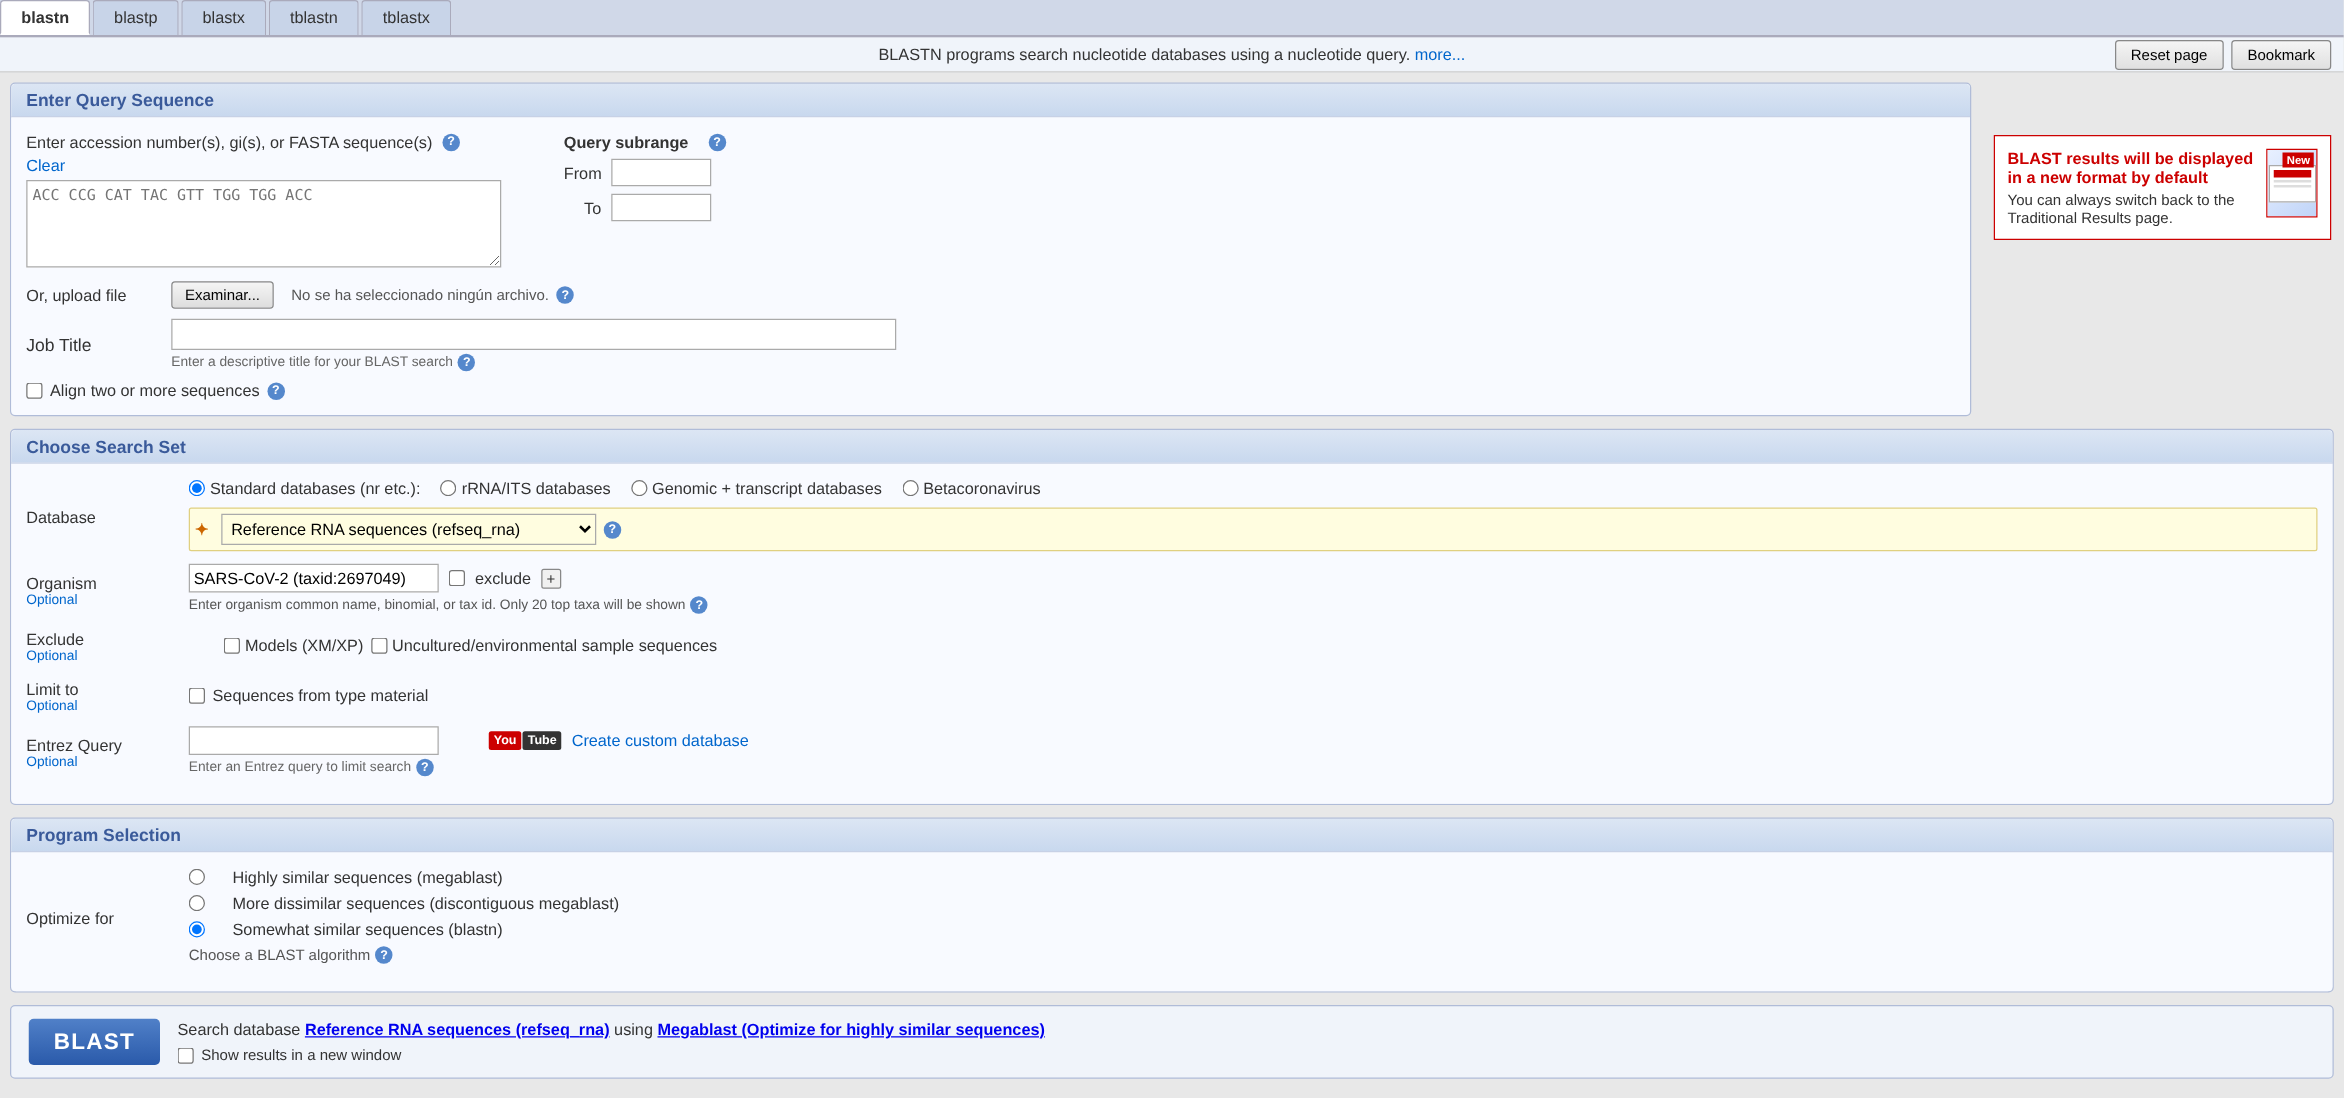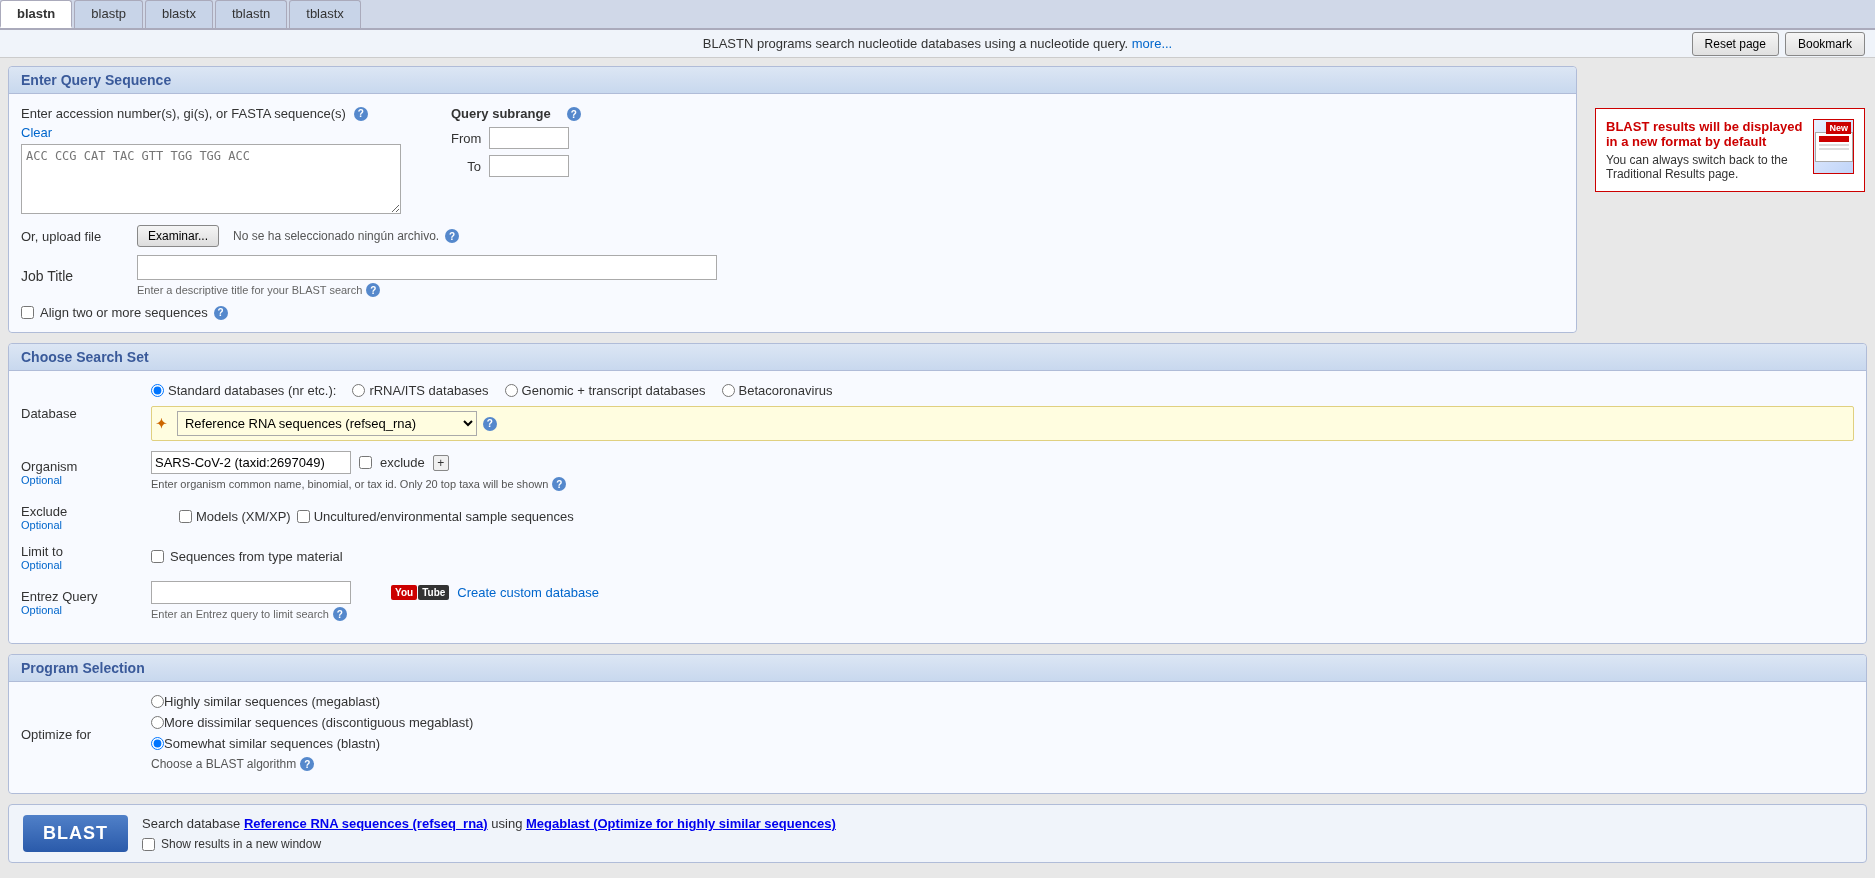--- a/index.html
+++ b/index.html
@@ -180,21 +180,21 @@
       font-size: 13px;
     }
     .entrez-row { display: flex; align-items: center; gap: 8px; }
     .youtube-logo { display: inline-flex; align-items: center; gap: 1px; }
     .yt-red { background: #cc0000; color: #fff; font-size: 10px; font-weight: bold; padding: 2px 4px; border-radius: 2px; margin-left: 32px; }
     .yt-dark { background: #333; color: #fff; font-size: 10px; font-weight: bold; padding: 2px 4px; border-radius: 2px; }
     .create-db-link { color: #06c; font-size: 13px; text-decoration: none; }
 
     
     .optimize-radios { display: flex; flex-direction: column; gap: 6px; }
-    .optimize-radios label { font-size: 13px; display: flex; align-items: center; gap: 0; }
+    .optimize-radios label { font-size: 13px; display: flex; align-items: center; gap: 22px; }
     .algo-hint { font-size: 12px; color: #555; margin-top: 6px; }
 
     
     .bottom-bar {
       background: #f0f4fa;
       border: 1px solid #b0bcd8;
       border-radius: 4px;
       padding: 10px 14px;
       display: flex;
       align-items: center;

